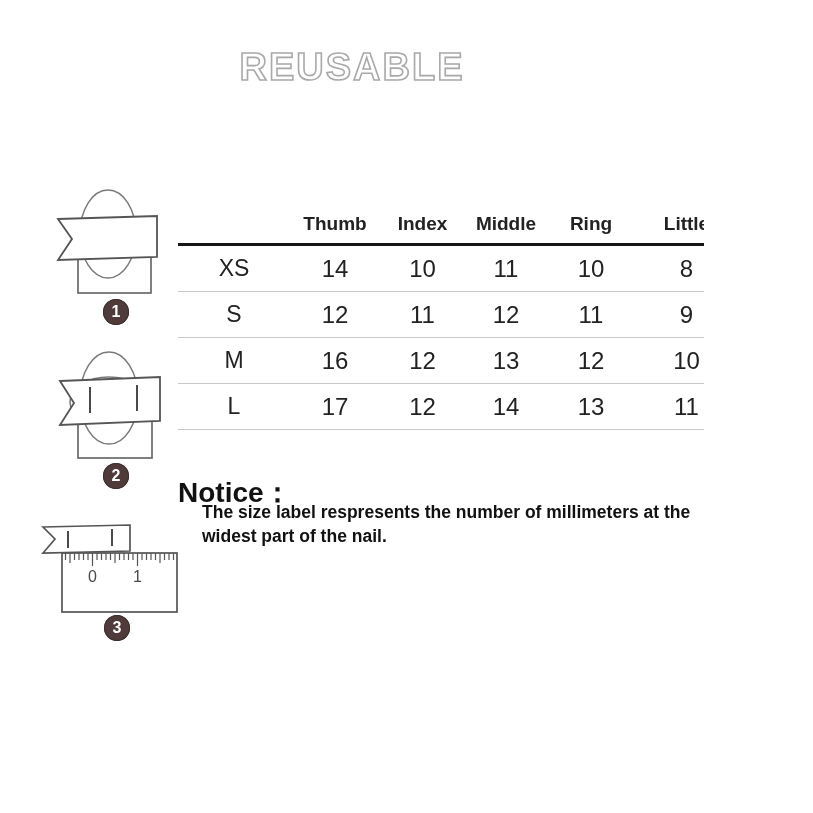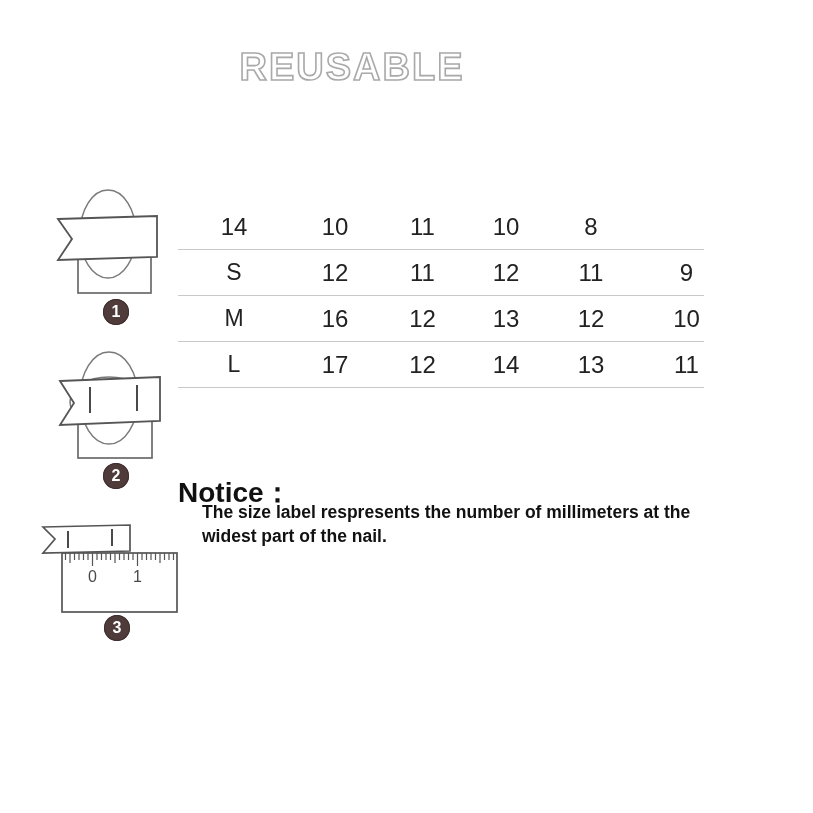--- a/index.html
+++ b/index.html
@@ -89,21 +89,30 @@
     <text x="102.5" y="67" text-anchor="middle" font-size="16" fill="#4a4a4a">1</text>
     <polygon points="8,12 95,10 95,36 8,38 20,24" fill="#ffffff" stroke="#555555" stroke-width="1.7"></polygon>
     <line x1="33" y1="16" x2="33" y2="33" stroke="#4a4a4a" stroke-width="2"></line>
     <line x1="77" y1="14" x2="77" y2="31" stroke="#4a4a4a" stroke-width="2"></line>
   </svg>
   <div class="step step3">
     <span>3</span>
   </div>
 
   <div class="table">
+    <div class="thead">
+      <div class="cell"></div>
+      <div class="cell">Thumb</div>
+      <div class="cell">Index</div>
+      <div class="cell">Middle</div>
+      <div class="cell">Ring</div>
+      <div class="cell">Little</div>
+    </div>
     <div class="trow">
+      <div class="cell label">XS</div>
       <div class="cell">14</div>
       <div class="cell">10</div>
       <div class="cell">11</div>
       <div class="cell">10</div>
       <div class="cell">8</div>
     </div>
     <div class="trow">
       <div class="cell label">S</div>
       <div class="cell">12</div>
       <div class="cell">11</div>

